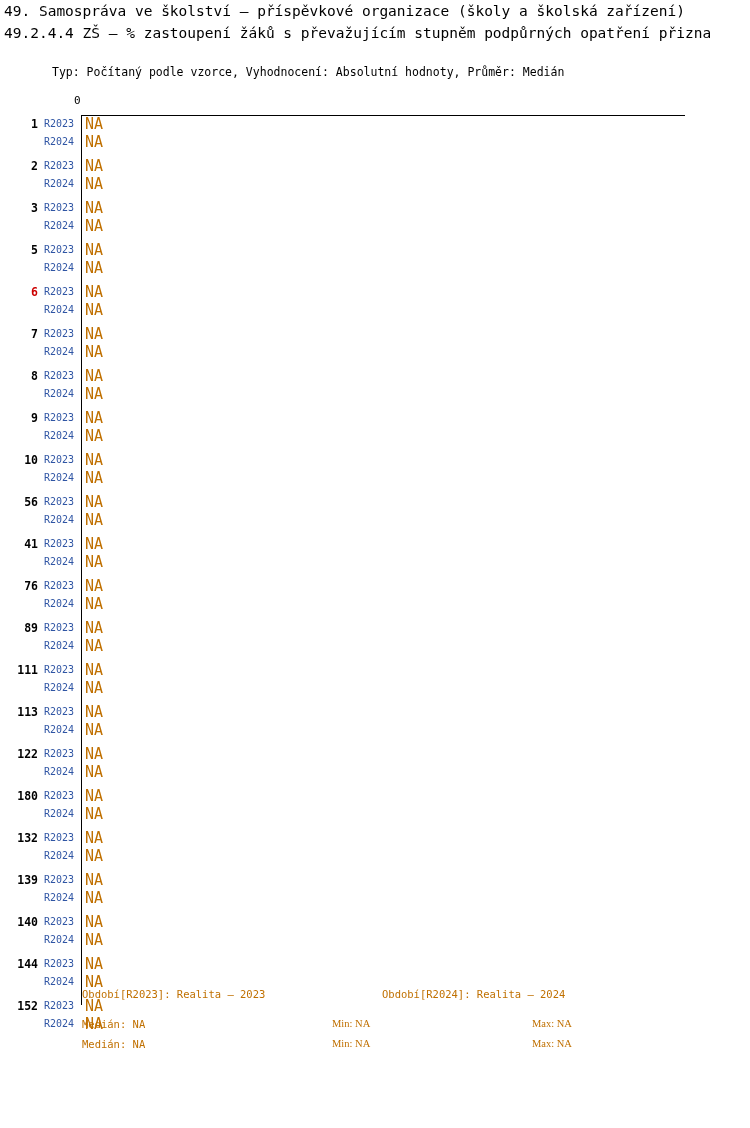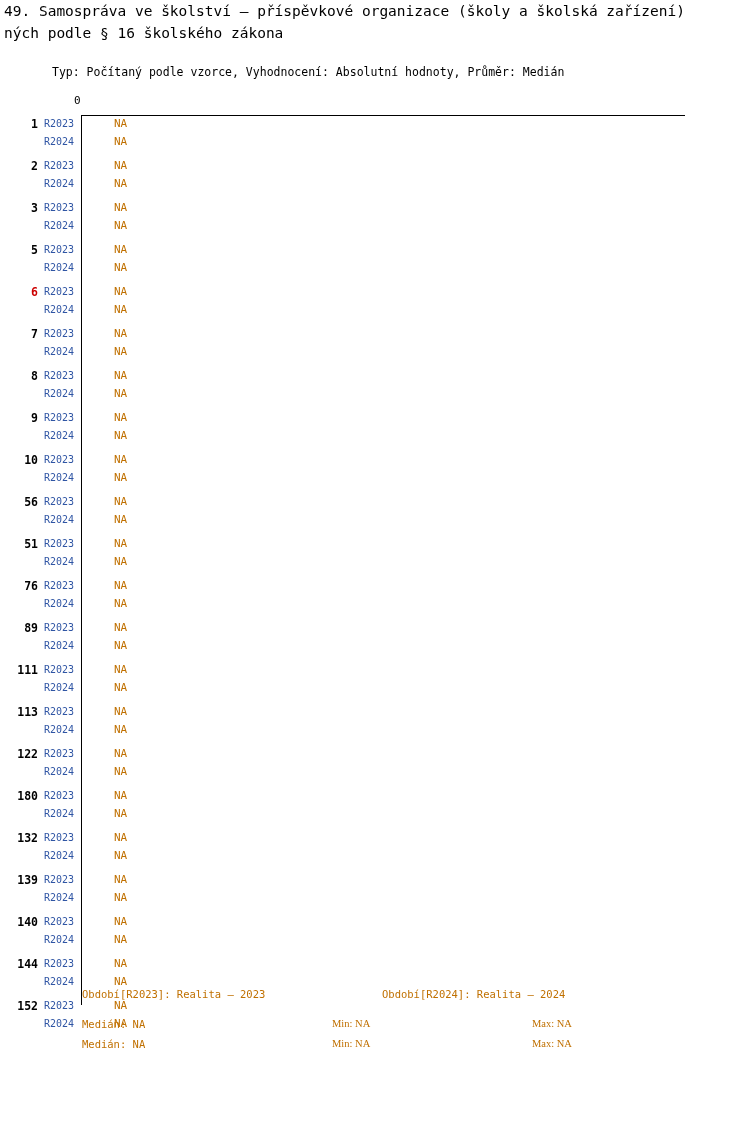--- a/index.html
+++ b/index.html
@@ -92,24 +92,23 @@
     left: 44px;
     font-size: 10px;
     line-height: 18px;
     color: #2f55a4;
   }
   .period.p1 { color: #2f55a4; }
   .period.p2 { color: #2f55a4; }
   .navalue {
     position: absolute;
     left: 85px;
-    font-size: 11px;
+    font-size: 15px;
     line-height: 18px;
     color: #c07000;
-    margin-left: 29px;
   }
   
   .legend {
     position: absolute;
     left: 0;
     top: 988px;
     width: 750px;
   }
   .legend-row {
     position: relative;
@@ -128,21 +127,21 @@
   .st-min { position: absolute; left: 332px; color: #c07000; white-space: pre; font-family: Liberation Serif, serif; }
   .st-max { position: absolute; left: 532px; color: #c07000; white-space: pre; font-family: Liberation Serif, serif; }
 </style>
 </head>
 <body>
 
 <div id="page">
 
   <div class="title-block">
     <div class="title-line">49. Samospráva ve školství – příspěvkové organizace (školy a školská zařízení)</div>
-    <div class="title-line">ných podle § 16 školského zákona</div>
+    <div class="title-line">49.2.4.4 ZŠ – % zastoupení žáků s převažujícím stupněm podpůrných opatření přizna</div>
   </div>
 
   <div class="subtitle">Typ: Počítaný podle vzorce, Vyhodnocení: Absolutní hodnoty, Průměr: Medián</div>
 
   <div class="axis-label-zero">0</div>
   <div class="axis-top-line"></div>
   <div class="axis-vline"></div>
 
   <div class="rows" id="rows-container">
       <div class="grp">
@@ -250,21 +249,21 @@
           <span class="period p1">R2023</span>
           <span class="navalue">NA</span>
         </div>
         <div class="rowline">
           <span class="period p2">R2024</span>
           <span class="navalue">NA</span>
         </div>
       </div>
       <div class="grp">
         <div class="rowline">
-          <span class="rowlabel">51</span>
+          <span class="rowlabel">41</span>
           <span class="period p1">R2023</span>
           <span class="navalue">NA</span>
         </div>
         <div class="rowline">
           <span class="period p2">R2024</span>
           <span class="navalue">NA</span>
         </div>
       </div>
       <div class="grp">
         <div class="rowline">

